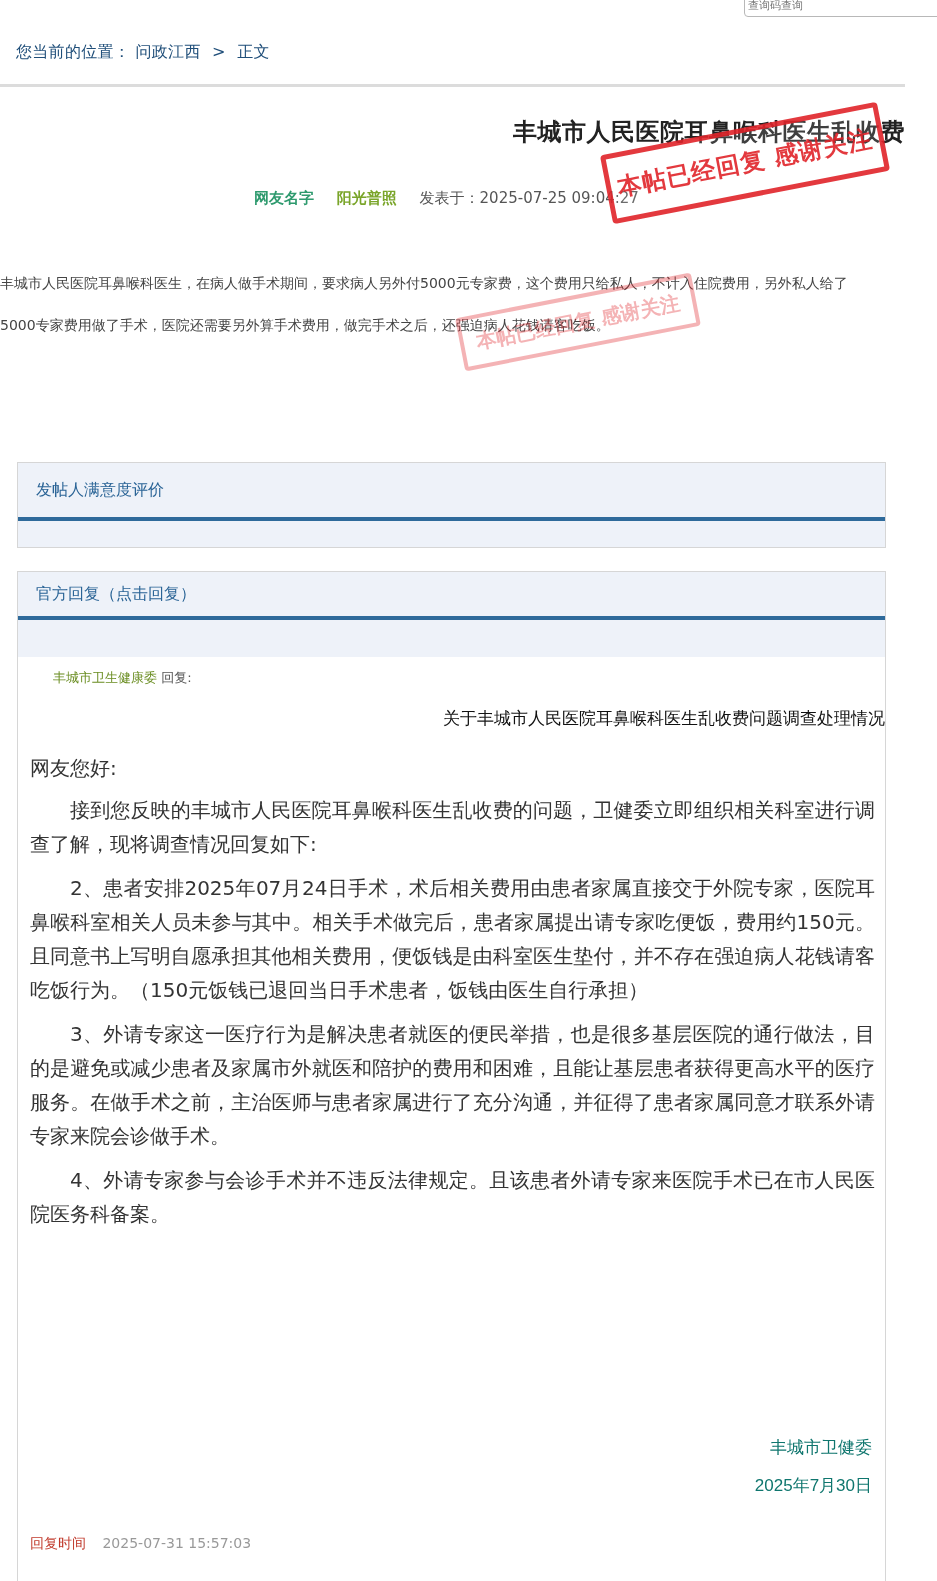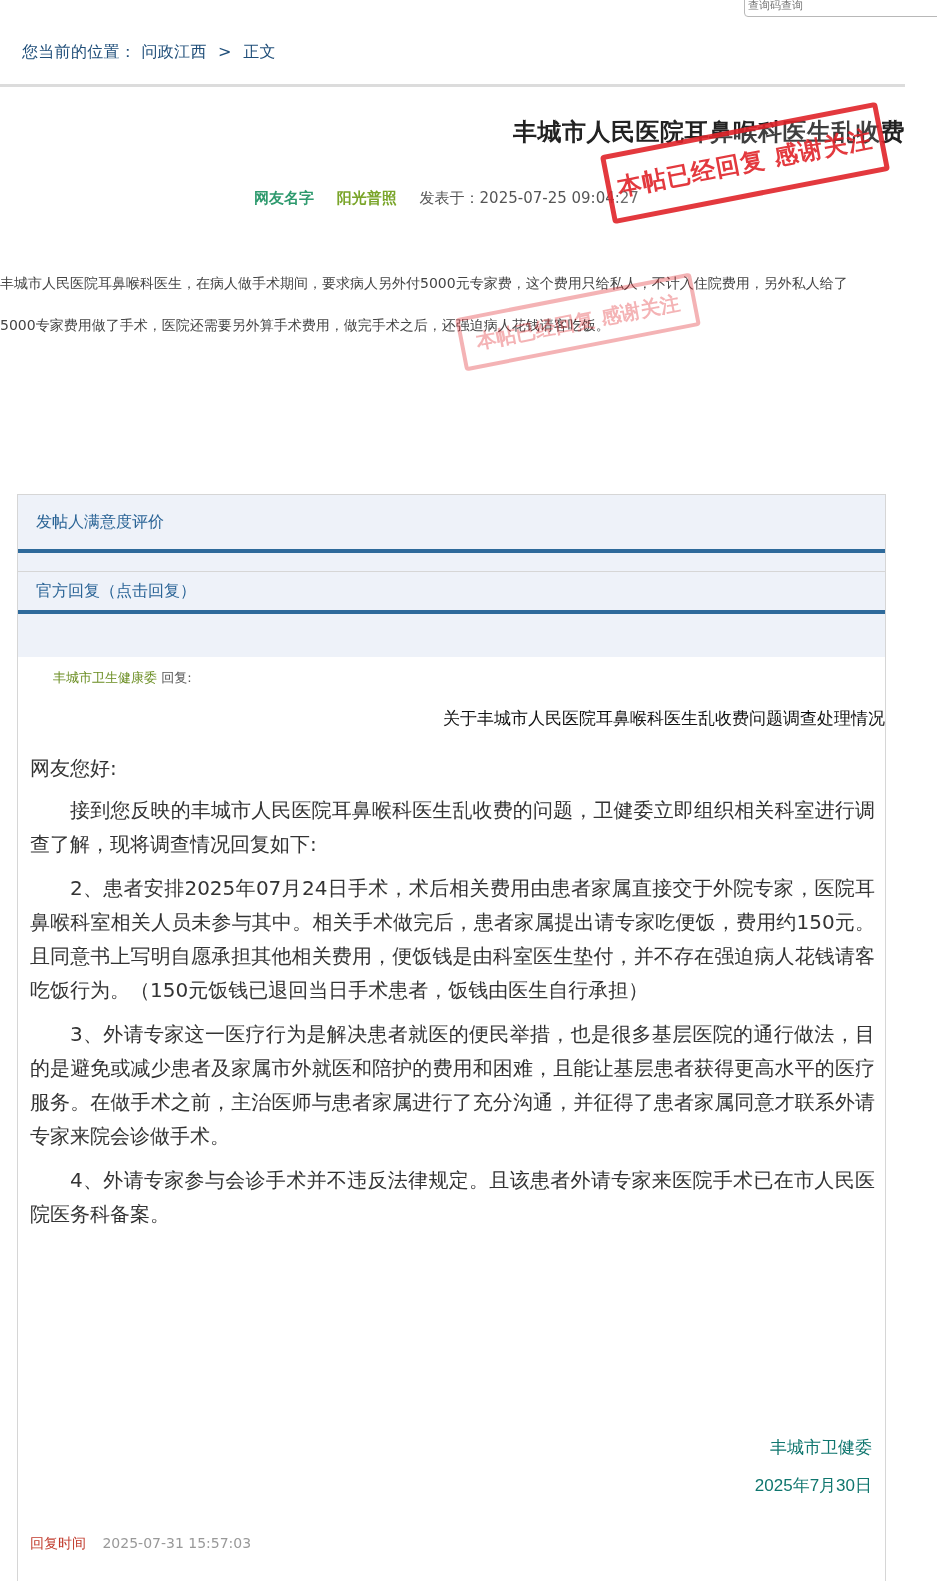--- a/index.html
+++ b/index.html
@@ -11,21 +11,21 @@
     border: 1px solid #b8b8b8; border-radius: 4px; background: #fff;
     font-size: 11px; color: #aaa; padding: 6px 0 0 3px;
     font-family: "DejaVu Sans", sans-serif;
   }
   .search-box input {
     border: none; outline: none; width: 100%; font-size: 11px; color: #999;
     background: transparent; font-family: "DejaVu Sans", sans-serif;
   }
 
   .breadcrumb {
-    position: absolute; left: 22px; top: 42px; font-size: 16px; color: #1f4e79;
+    position: absolute; left: 16px; top: 42px; font-size: 16px; color: #1f4e79;
     font-family: "DejaVu Sans", sans-serif; letter-spacing: 0.3px;
   }
   .breadcrumb .sep { margin: 0 6px; color: #1f4e79; }
   .breadcrumb .link { color: #1f4e79; text-decoration: none; }
 
   .top-rule {
     position: absolute; left: 0; top: 84px; width: 905px; height: 3px; background: #dcdcdc;
   }
 
   .post-title {
@@ -65,23 +65,23 @@
   .panel {
     position: absolute; left: 17px; width: 869px; border: 1px solid #d6d6d6; background: #eef2f9;
   }
   .panel .panel-head {
     height: 58px; padding: 0 0 0 18px; display: flex; align-items: center;
     font-size: 16px; color: #2a6496; border-bottom: 4px solid #2e6a9b;
     box-shadow: 0 2px 0 #bfe3ff;
   }
   .panel .panel-under { height: 22px; background: #eef2f9; }
 
-  .panel-rating { top: 462px; height: 86px; margin-top: 32px; }
+  .panel-rating { top: 462px; height: 86px; }
   .panel-reply { top: 571px; height: 1010px; border-bottom: none; }
-  .panel-reply .panel-head { height: 42px; text-align: right; }
+  .panel-reply .panel-head { height: 48px; text-align: right; }
   .reply-body {
     position: absolute; left: 0; top: 85px; width: 867px; height: 925px; background: #ffffff;
   }
 
   .reply-from {
     position: absolute; left: 12px; top: 12px; font-size: 13px; color: #6b8e23; margin-left: 23px;
   }
   .reply-from .suffix { color: #555; }
 
   .doc-title {

